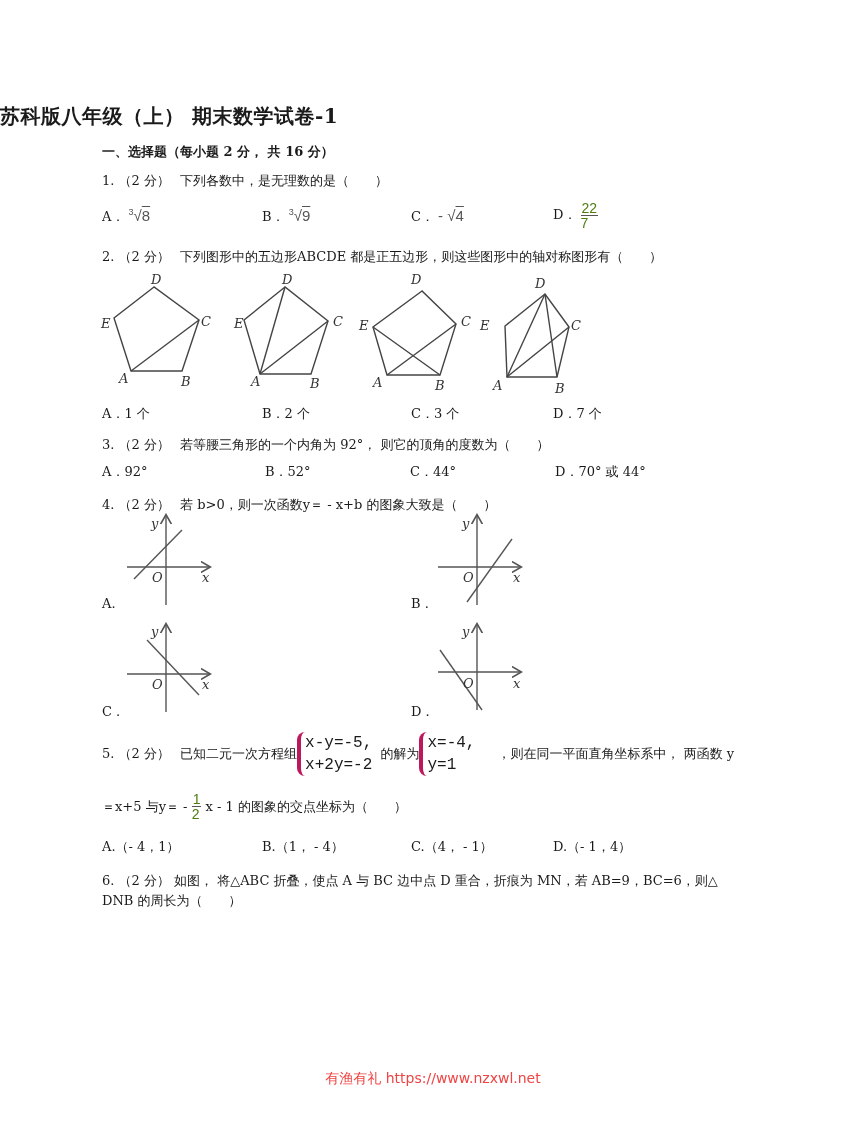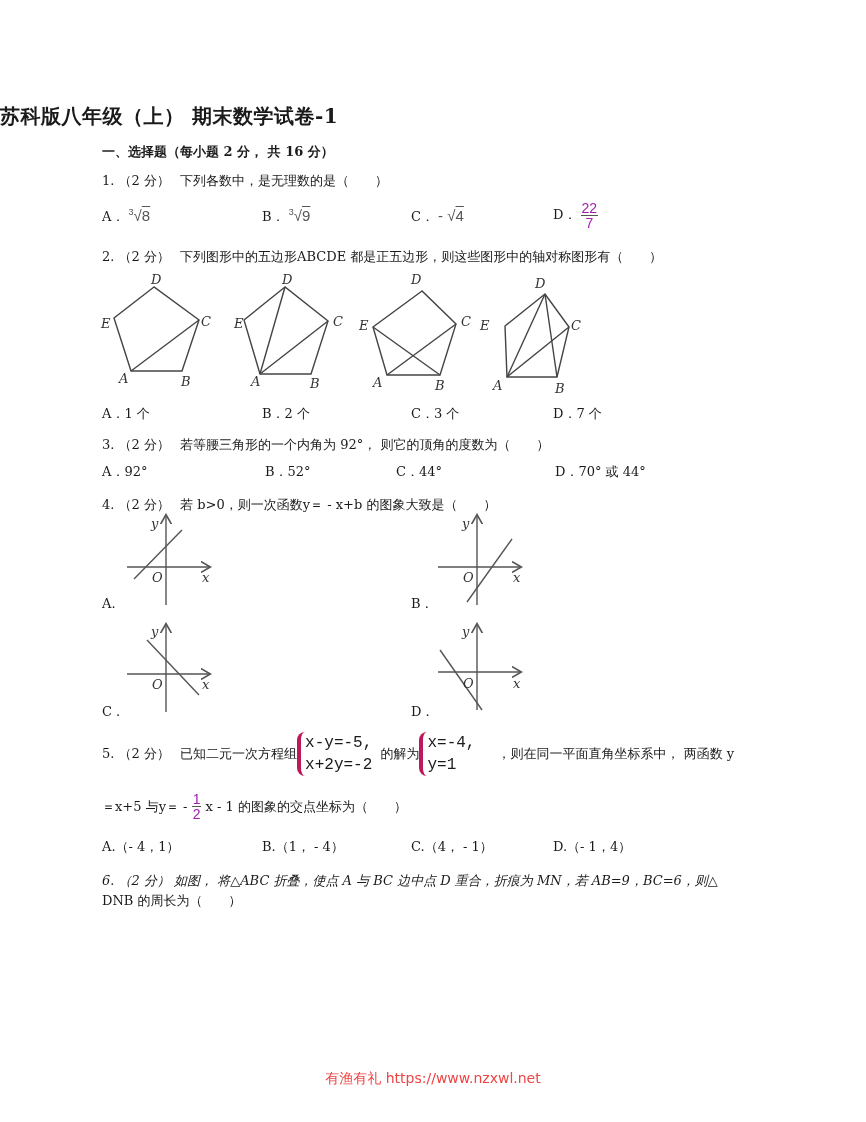--- a/index.html
+++ b/index.html
@@ -3,21 +3,21 @@
 <meta charset="utf-8">
 <style>
   html, body { margin: 0; padding: 0; background: #ffffff; }
   body { width: 866px; height: 1122px; position: relative; overflow: hidden;
          font-family: "DejaVu Serif", "Liberation Serif", serif; color: #1a1a1a; font-size: 13px; }
   .abs { position: absolute; white-space: nowrap; }
   .title { left: 0; width: 866px; top: 103px; font-size: 20px; font-weight: bold; letter-spacing: 0.5px; }
   .section { left: 102px; top: 143px; font-size: 13px; font-weight: bold; }
   .q { font-size: 13px; }
   .opt { font-size: 13px; }
-  .frac { display: inline-block; vertical-align: middle; text-align: center; line-height: 1; font-family: "Liberation Sans", sans-serif; color:#a21caf; }
+  .frac { display: inline-block; vertical-align: middle; text-align: left; line-height: 1; font-family: "Liberation Sans", sans-serif; color:#4d7c0f; }
   .frac .num { display: block; border-bottom: 1px solid #555; padding: 0 1px; }
   .frac .den { display: block; }
   .root { font-family: "Liberation Sans", sans-serif; color: #555; font-size: 15px; }
   .root sup { font-size: 9px; }
   .sys { display: inline-block; vertical-align: middle; border-left: 4px solid #be185d; border-radius: 8px 0 0 8px; padding-left: 4px; font-family: "Liberation Mono", monospace; font-size: 16px; line-height: 22px; }
   .footer { left: 0; width: 866px; top: 1070px; text-align: center; font-family: "DejaVu Sans", sans-serif; font-size: 14px; color: #ef4444; }
   svg text { font-family: "DejaVu Serif", serif; font-style: italic; font-size: 13px; fill: #333; }
 </style>
 </head>
 <body>
@@ -101,21 +101,21 @@
 <div class="abs opt" style="left:411px;top:405px;"><span>C．</span><span>3 个</span></div>
 <div class="abs opt" style="left:553px;top:405px;"><span>D．</span><span>7 个</span></div>
 
 <div class="abs q" style="left:102px;top:436px;">
   <span>3.</span>
   <span>（2 分）</span>
   <span style="margin-left:6px;">若等腰三角形的一个内角为 92°， 则它的顶角的度数为（　　）</span>
 </div>
 <div class="abs opt" style="left:102px;top:463px;"><span>A．</span><span>92°</span></div>
 <div class="abs opt" style="left:265px;top:463px;"><span>B．</span><span>52°</span></div>
-<div class="abs opt" style="left:396px;top:463px;"><span>C．</span><span>44°</span></div>
+<div class="abs opt" style="left:410px;top:463px;"><span>C．</span><span>44°</span></div>
 <div class="abs opt" style="left:555px;top:463px;"><span>D．</span><span>70° 或 44°</span></div>
 
 <div class="abs q" style="left:102px;top:496px;">
   <span>4.</span>
   <span>（2 分）</span>
   <span style="margin-left:6px;">若 b&gt;0，则一次函数y＝ - x+b 的图象大致是（　　）</span>
 </div>
 
 <svg class="abs" style="left:95px;top:510px;" width="460" height="215">
   <defs>
@@ -171,20 +171,20 @@
 <div class="abs q" style="left:102px;top:792px;">
   <span style="vertical-align:middle;">＝x+5 与y＝ -</span>
   <span class="frac" style="font-size:14px;"><span class="num">1</span><span class="den">2</span></span>
   <span style="vertical-align:middle;">x - 1 的图象的交点坐标为（　　）</span>
 </div>
 <div class="abs opt" style="left:102px;top:838px;"><span>A.</span><span>（- 4，1）</span></div>
 <div class="abs opt" style="left:262px;top:838px;"><span>B.</span><span>（1， - 4）</span></div>
 <div class="abs opt" style="left:411px;top:838px;"><span>C.</span><span>（4， - 1）</span></div>
 <div class="abs opt" style="left:553px;top:838px;"><span>D.</span><span>（- 1，4）</span></div>
 
-<div class="abs q" style="left:102px;top:872px;font-style:italic;">
+<div class="abs q" style="left:102px;top:872px;">
   <span>6.</span>
   <span>（2 分）</span>
   <span>如图， 将△ABC 折叠，使点 A 与 BC 边中点 D 重合，折痕为 MN，若 AB=9，BC=6，则△</span>
 </div>
 <div class="abs q" style="left:102px;top:892px;">DNB 的周长为（　　）</div>
 
 <div class="abs footer">有渔有礼 https://www.nzxwl.net</div>
 
 </body></html>

